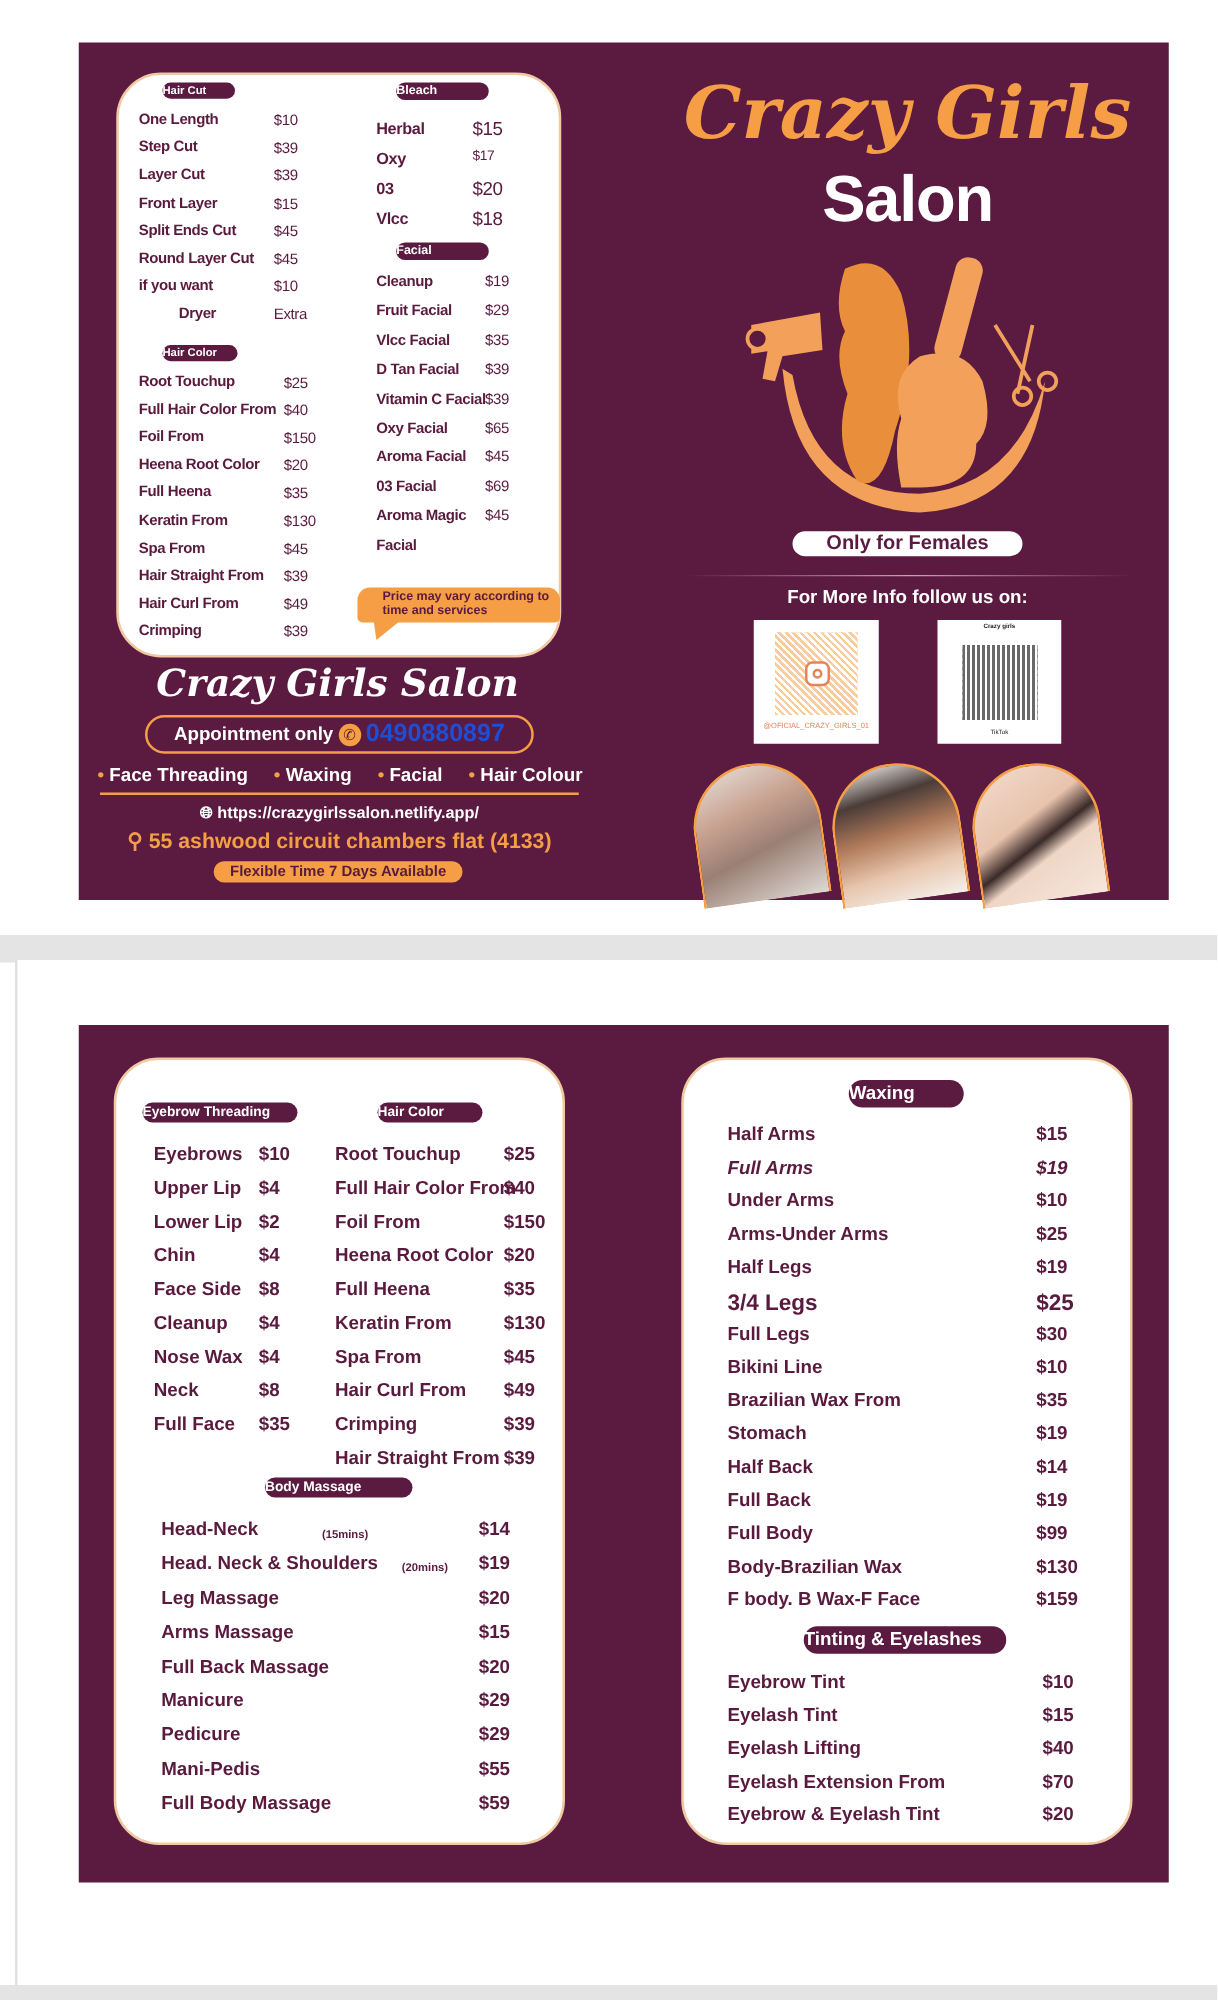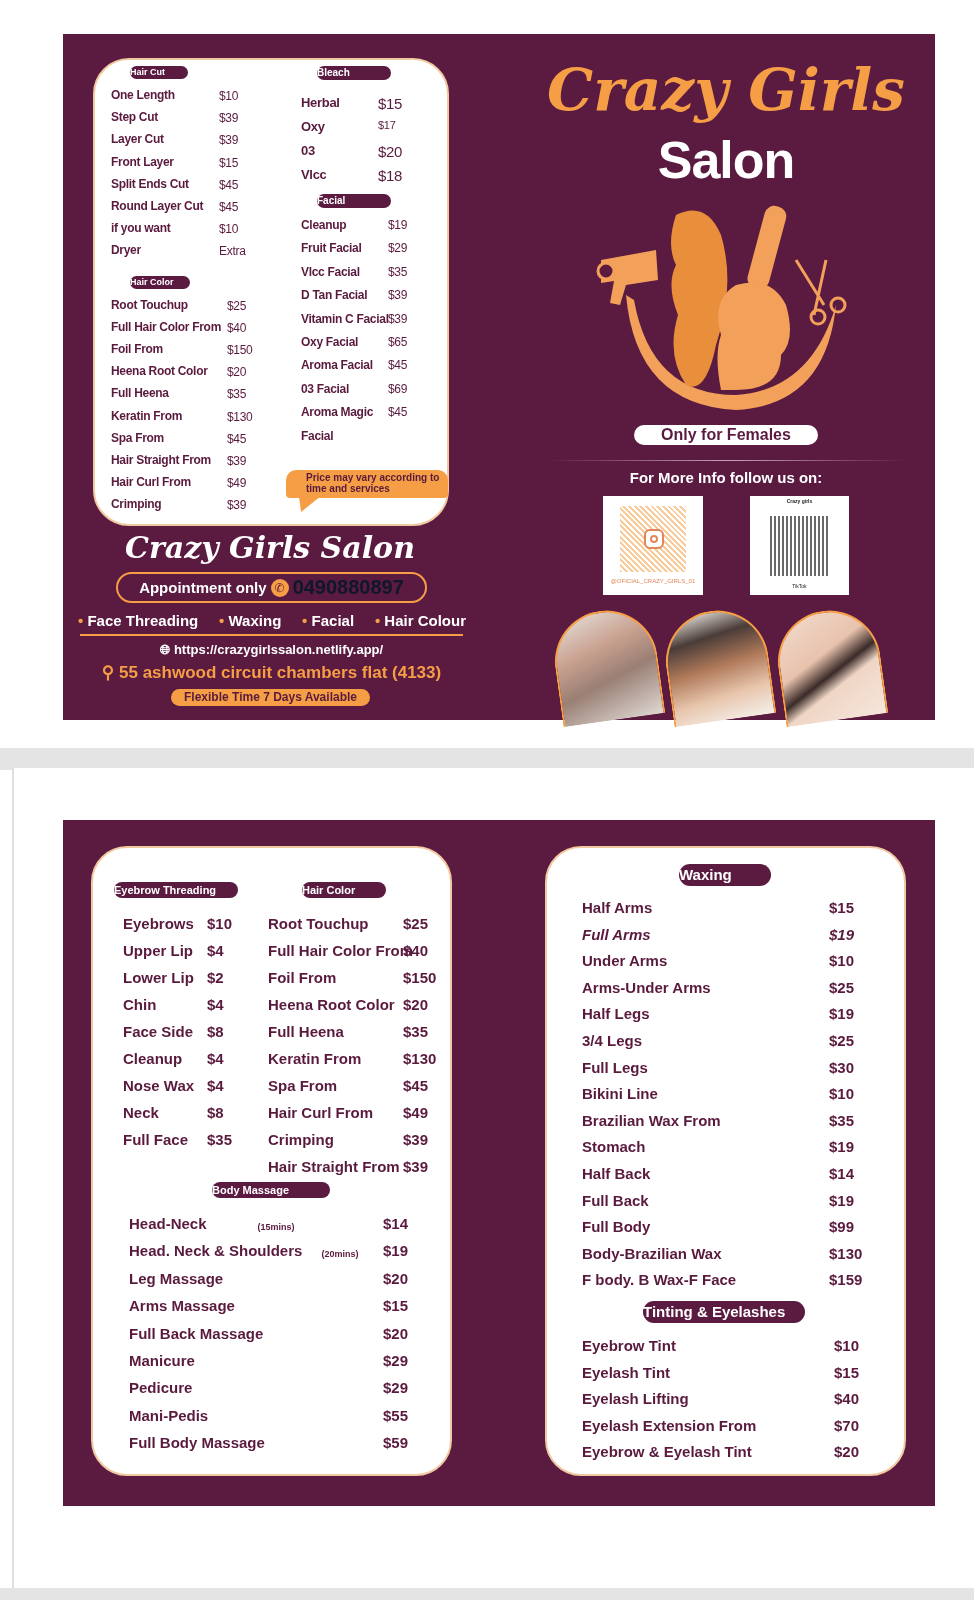--- a/index.html
+++ b/index.html
@@ -58,21 +58,21 @@
     </div>
     <div class="row" style="left: 111px; top: 199px; font-size: 12px; width: 158px; letter-spacing: -0.3px; font-weight: normal;">
       <span class="nm" style="font-weight: bold;">Round Layer Cut</span>
       <span class="pr" style="left: 108px; top: 1px;">$45</span>
     </div>
     <div class="row" style="left: 111px; top: 221.2px; font-size: 12px; width: 158px; letter-spacing: -0.3px; font-weight: normal;">
       <span class="nm" style="font-weight: bold;">if you want</span>
       <span class="pr" style="left: 108px; top: 1px;">$10</span>
     </div>
     <div class="row" style="left: 111px; top: 243.4px; font-size: 12px; width: 158px; letter-spacing: -0.3px; font-weight: normal;">
-      <span class="nm" style="font-weight: bold;">Dryer</span>
+      <span class="nm" style="font-weight: bold; margin-left: 32px;">Dryer</span>
       <span class="pr" style="left: 108px; top: 1px;">Extra</span>
     </div>
   </div>
 
 <div class="pill" style="left:160px;top:276px;width:60px;height:13px;font-size:9px;line-height:13px;">Hair Color</div>
 <div id="hcol-list">
     <div class="row" style="left: 111px; top: 298px; font-size: 12px; width: 166px; letter-spacing: -0.3px; font-weight: normal;">
       <span class="nm" style="font-weight: bold;">Root Touchup</span>
       <span class="pr" style="left: 116px; top: 1px;">$25</span>
     </div>
@@ -181,21 +181,21 @@
 <div style="position:absolute;left:286px;top:470px;width:162px;height:28px;background:#f59e45;border-radius:10px 10px 4px 4px;padding:2px 0 0 20px;font-size:10px;line-height:11px;color:#5a1a3e;font-weight:bold;">
   <span>Price may vary according to time and services</span>
 </div>
 <div style="position:absolute;left:296px;top:496px;width:0;height:0;border-left:8px solid transparent;border-right:14px solid transparent;border-top:16px solid #f59e45;transform:skewX(-20deg);"></div>
 
 <div class="script" style="position:absolute;left:100px;top:530px;width:340px;text-align:center;color:#fff;font-size:30px;">Crazy Girls Salon</div>
 
 <div style="position:absolute;left:116px;top:572px;width:311px;height:31px;border:2px solid #f59e45;border-radius:16px;display:flex;align-items:center;justify-content:center;gap:4px;">
   <span style="color:#fff;font-weight:bold;font-size:15px;">Appointment only</span>
   <span style="display:inline-block;width:18px;height:18px;border-radius:50%;background:#f59e45;color:#5b1a40;font-size:12px;line-height:18px;text-align:center;">✆</span>
-  <span style="color:#0f172a;font-weight:bold;font-size:20px;">0490880897</span>
+  <span style="color:#1d4ed8;font-weight:bold;font-size:20px;">0490880897</span>
 </div>
 
 <div style="position:absolute;left:78px;top:612px;width:388px;height:22px;display:flex;justify-content:space-between;color:#fff;font-weight:bold;font-size:15px;">
   <span><span class="orange">• </span><span>Face Threading</span></span>
   <span><span class="orange">• </span><span>Waxing</span></span>
   <span><span class="orange">• </span><span>Facial</span></span>
   <span><span class="orange">• </span><span>Hair Colour</span></span>
 </div>
 <div style="position:absolute;left:80px;top:634px;width:383px;height:2px;background:#f59e45;"></div>
 
@@ -397,21 +397,21 @@
       <span class="pr" style="left: 247px; top: 0px;">$10</span>
     </div>
     <div class="row" style="left: 582px; top: 978.8px; font-size: 15px; width: 297px;">
       <span class="nm">Arms-Under Arms</span>
       <span class="pr" style="left: 247px; top: 0px;">$25</span>
     </div>
     <div class="row" style="left: 582px; top: 1005.4px; font-size: 15px; width: 297px;">
       <span class="nm">Half Legs</span>
       <span class="pr" style="left: 247px; top: 0px;">$19</span>
     </div>
-    <div class="row" style="left: 582px; top: 1032px; font-size: 15px; width: 297px;">
+    <div class="row" style="left: 582px; top: 1032px; font-size: 18px; width: 297px;">
       <span class="nm">3/4 Legs</span>
       <span class="pr" style="left: 247px; top: 0px;">$25</span>
     </div>
     <div class="row" style="left: 582px; top: 1058.6px; font-size: 15px; width: 297px;">
       <span class="nm">Full Legs</span>
       <span class="pr" style="left: 247px; top: 0px;">$30</span>
     </div>
     <div class="row" style="left: 582px; top: 1085.2px; font-size: 15px; width: 297px;">
       <span class="nm">Bikini Line</span>
       <span class="pr" style="left: 247px; top: 0px;">$10</span>

